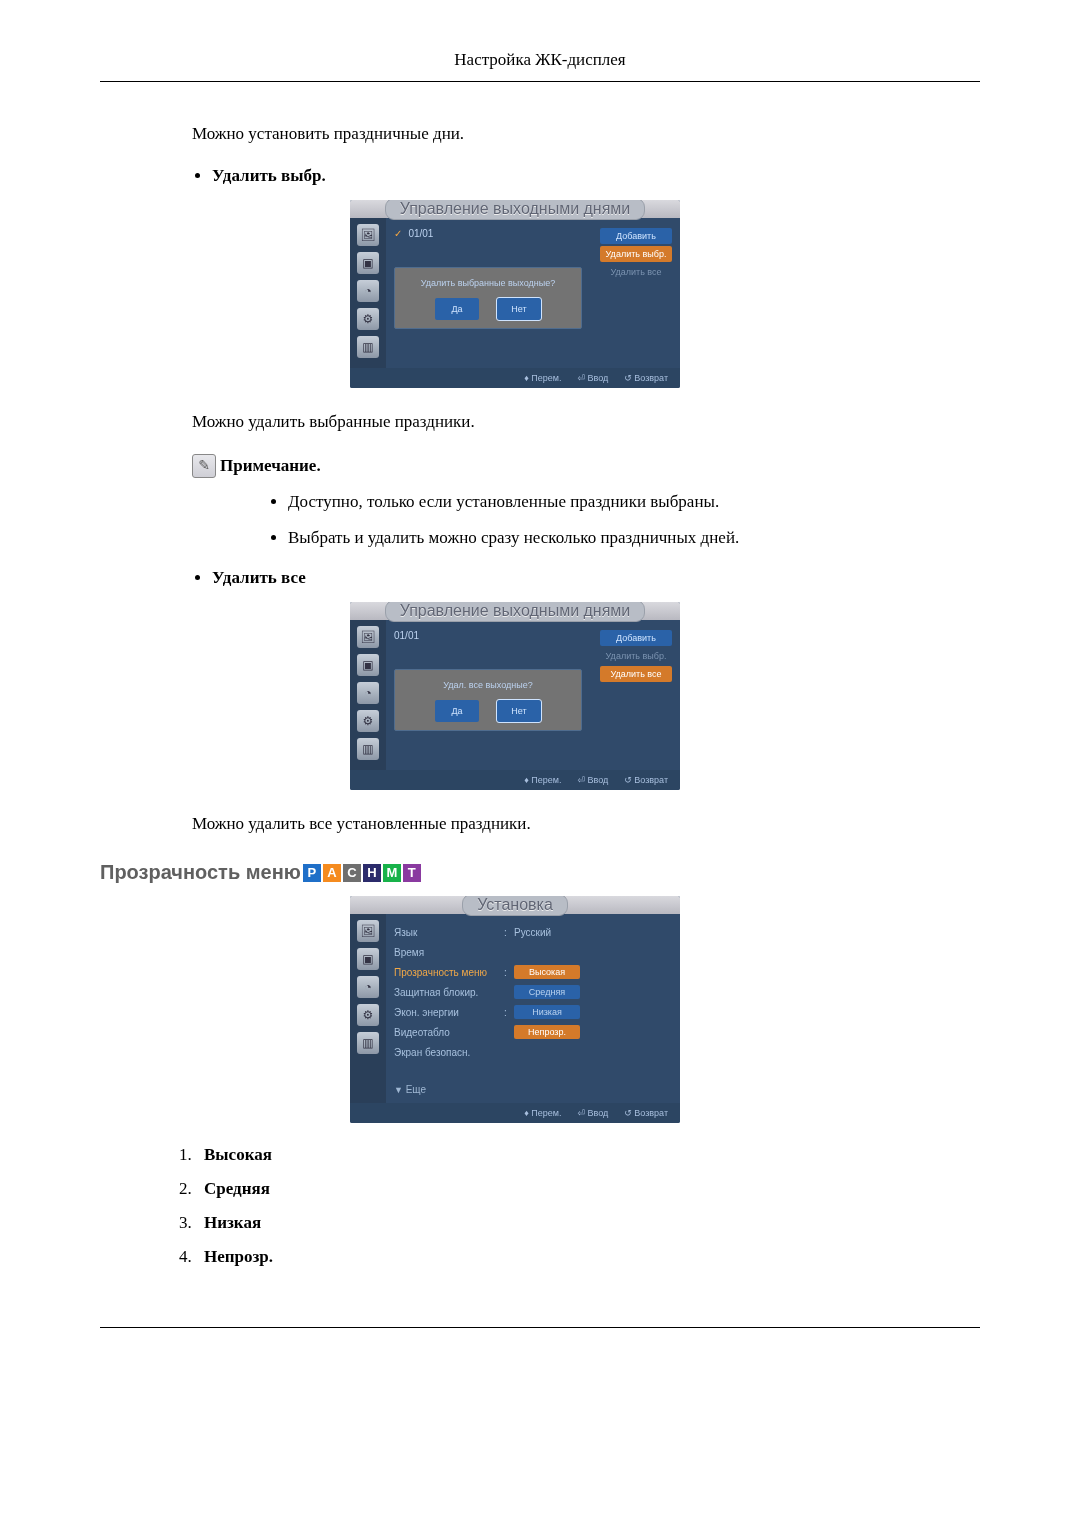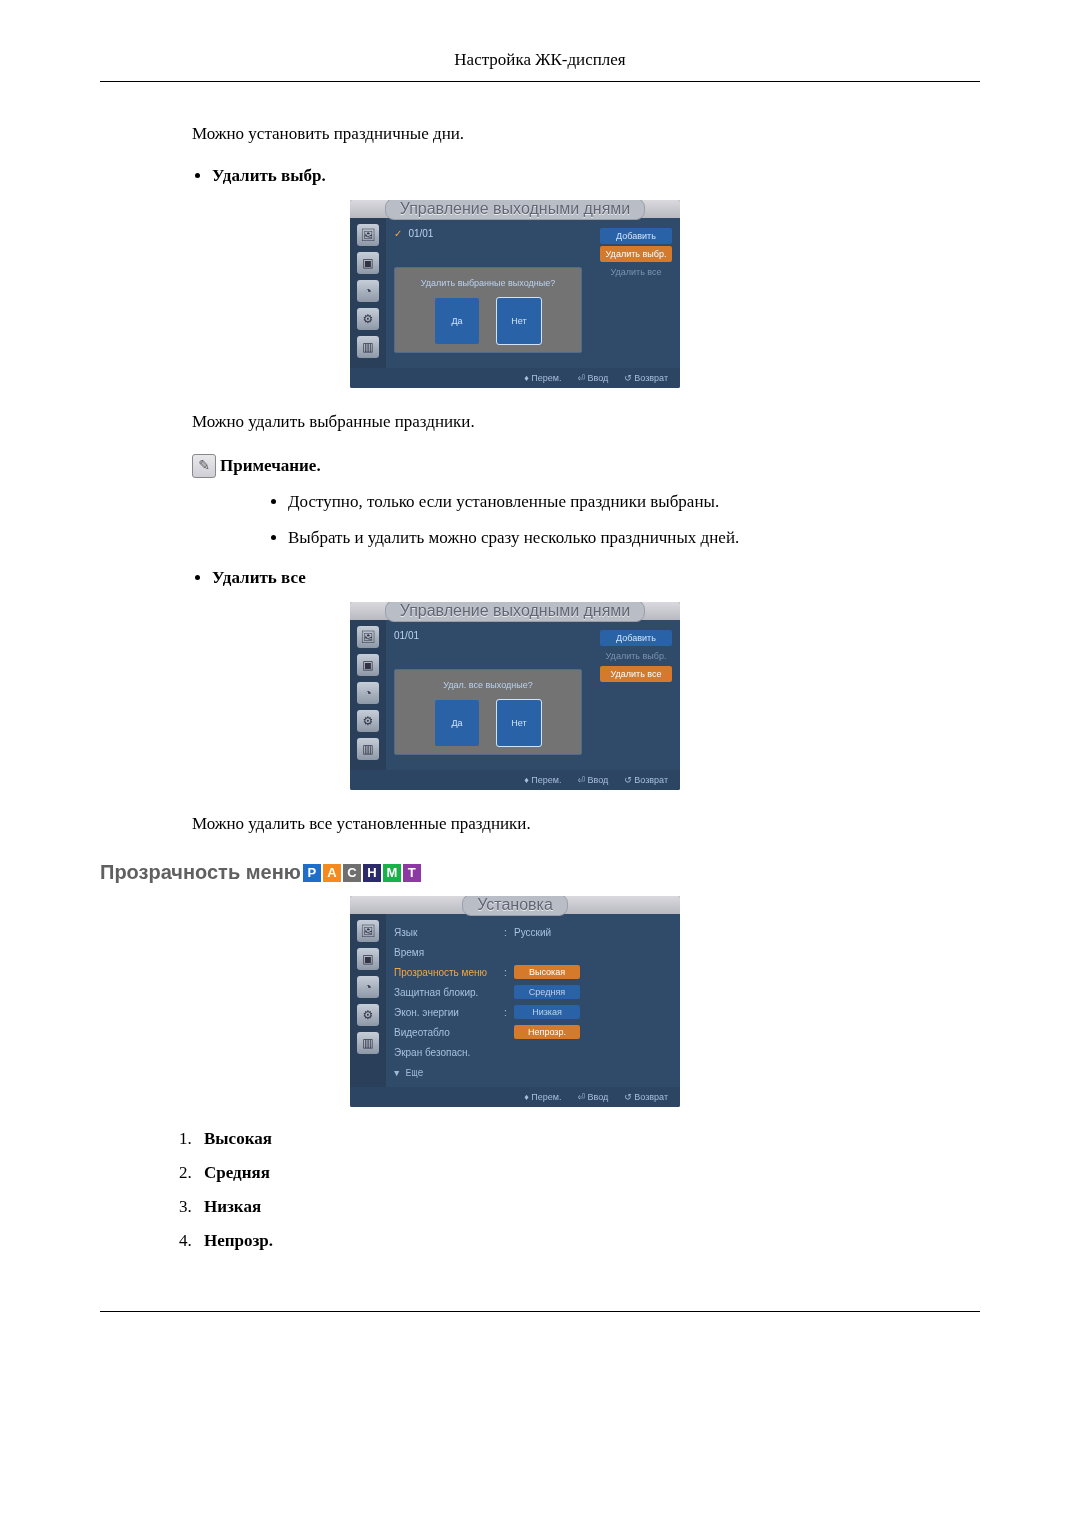--- a/index.html
+++ b/index.html
@@ -204,41 +204,41 @@
     margin-top: 28px;
     border: 1px solid #4f6c8e;
     width: 170px;
     padding: 10px 8px 8px;
     border-radius: 2px;
     background: #737373;
   }
   .dialog-q { color:#bcd2ef; font-size:9px; text-align:center; margin-bottom:10px; }
   .dialog-btns { display:flex; justify-content:center; gap:18px; }
   .dbtn {
-    width:44px; text-align:center; font-size:9px; padding:18px 0;
+    width:44px; text-align:center; font-size:9px; padding:6px 0;
     background:#2a62a8; color:#cfe4ff; border-radius:2px;
   }
   .dbtn.sel { outline:1px solid #cfe4ff; }
 
   .menu-list {
     display: flex; flex-direction: column; gap: 4px;
     font-size: 10px;
   }
   .menu-row { display:flex; align-items:center; height:16px; }
   .menu-label { width: 110px; color:#a7c0dd; }
   .menu-label.hl { color:#f0a848; }
   .menu-colon { width: 10px; color:#a7c0dd; }
   .menu-val { color:#a7c0dd; }
   .opt {
     width: 66px; text-align:center; padding:2px 0; border-radius:2px;
     font-size:9px;
   }
   .opt-sel { background:#d47a2a; color:#fff; }
   .opt-norm { background:#2a62a8; color:#b9d2ef; }
-  .more-row { color:#9fb7d2; font-size:10px; margin-top:4px;font-family:Liberation Mono, monospace; }
+  .more-row { color:#9fb7d2; font-size:10px; margin-top:20px; }
   .tri { font-size:9px; }
 </style>
 </head>
 <body>
 
 <div class="page">
 
   <div class="header-title">Настройка ЖК-дисплея</div>
   <hr class="hr-top">
 

